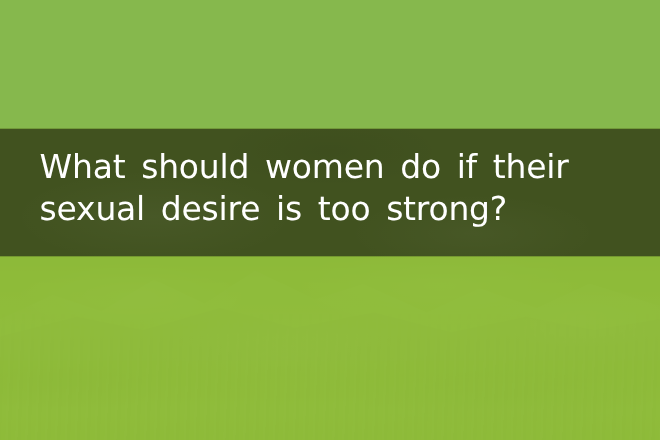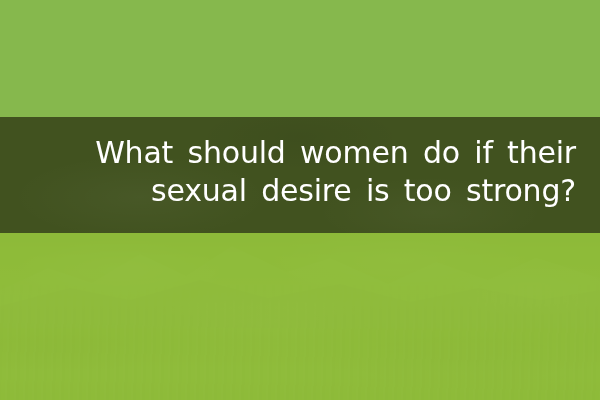--- a/index.html
+++ b/index.html
@@ -7,21 +7,20 @@
     padding: 0;
     background: #ffffff;
   }
   #stage {
     position: relative;
     width: 600px;
     height: 400px;
     overflow: hidden;
     font-family: "DejaVu Sans", sans-serif;
     background: #8ebb3a;
-    text-align: right;
   }
 
   
   .photo-layer {
     position: absolute;
     left: 0;
     top: 0;
     width: 600px;
     height: 400px;
   }

